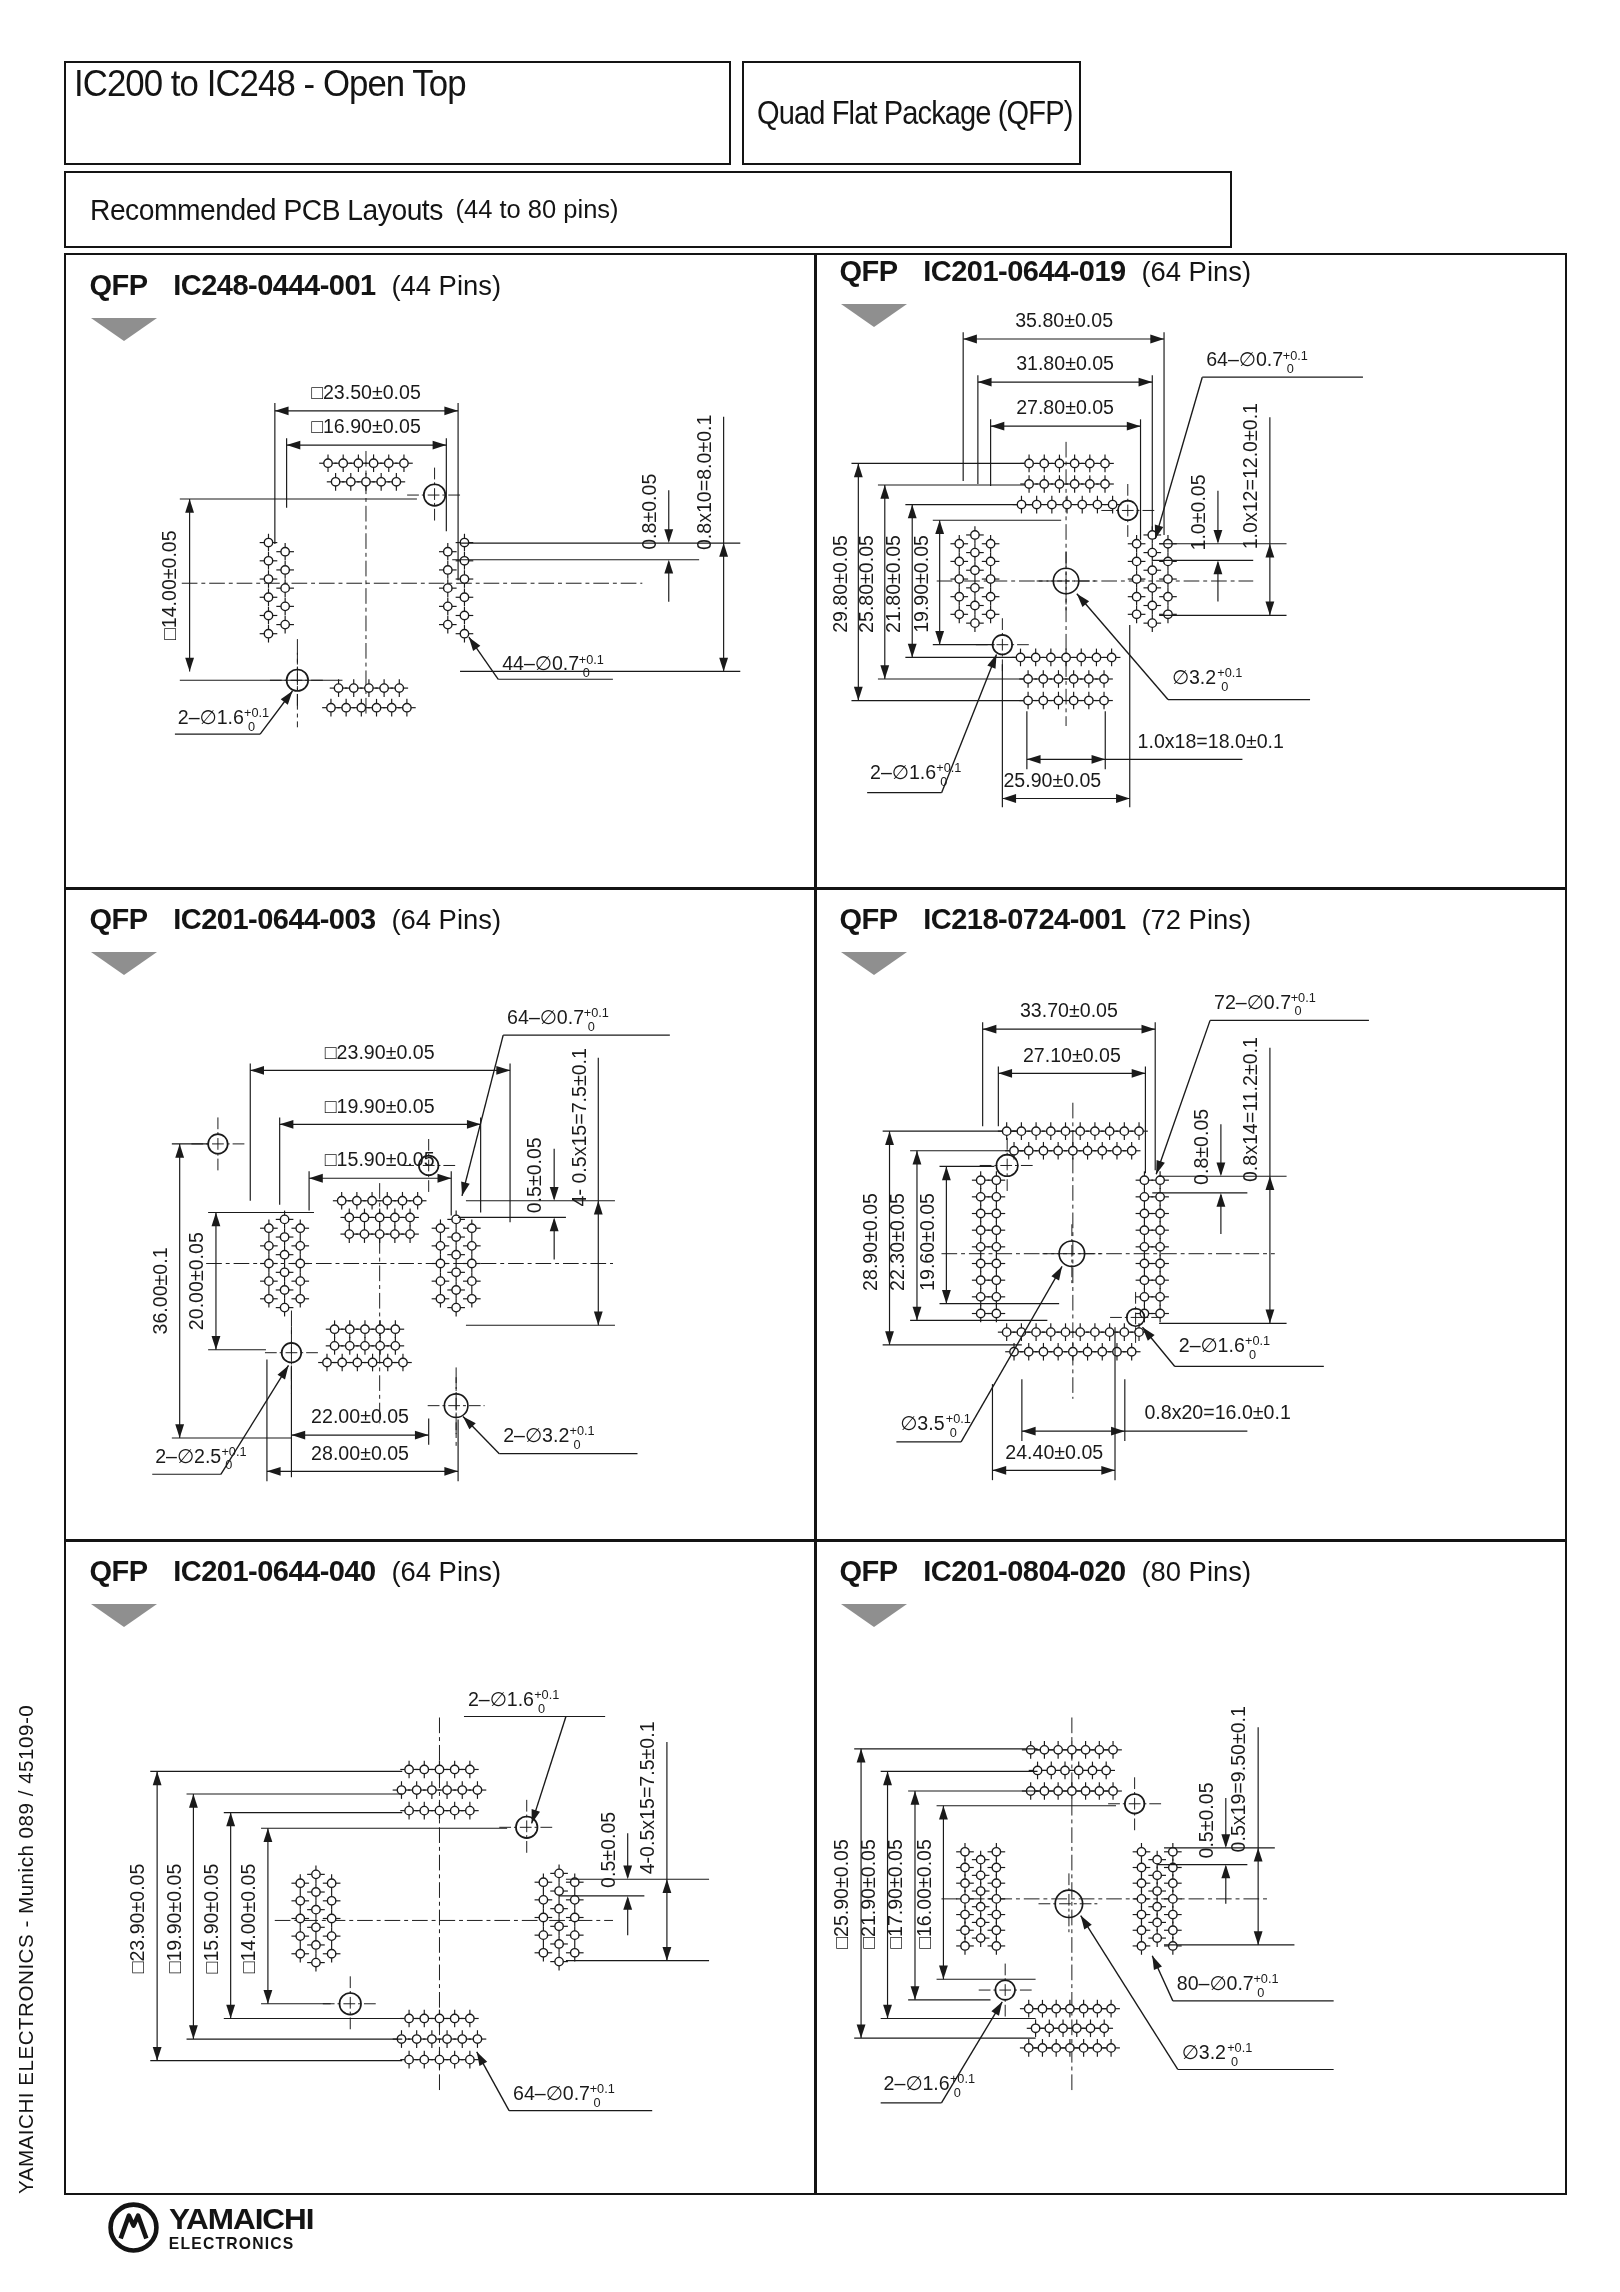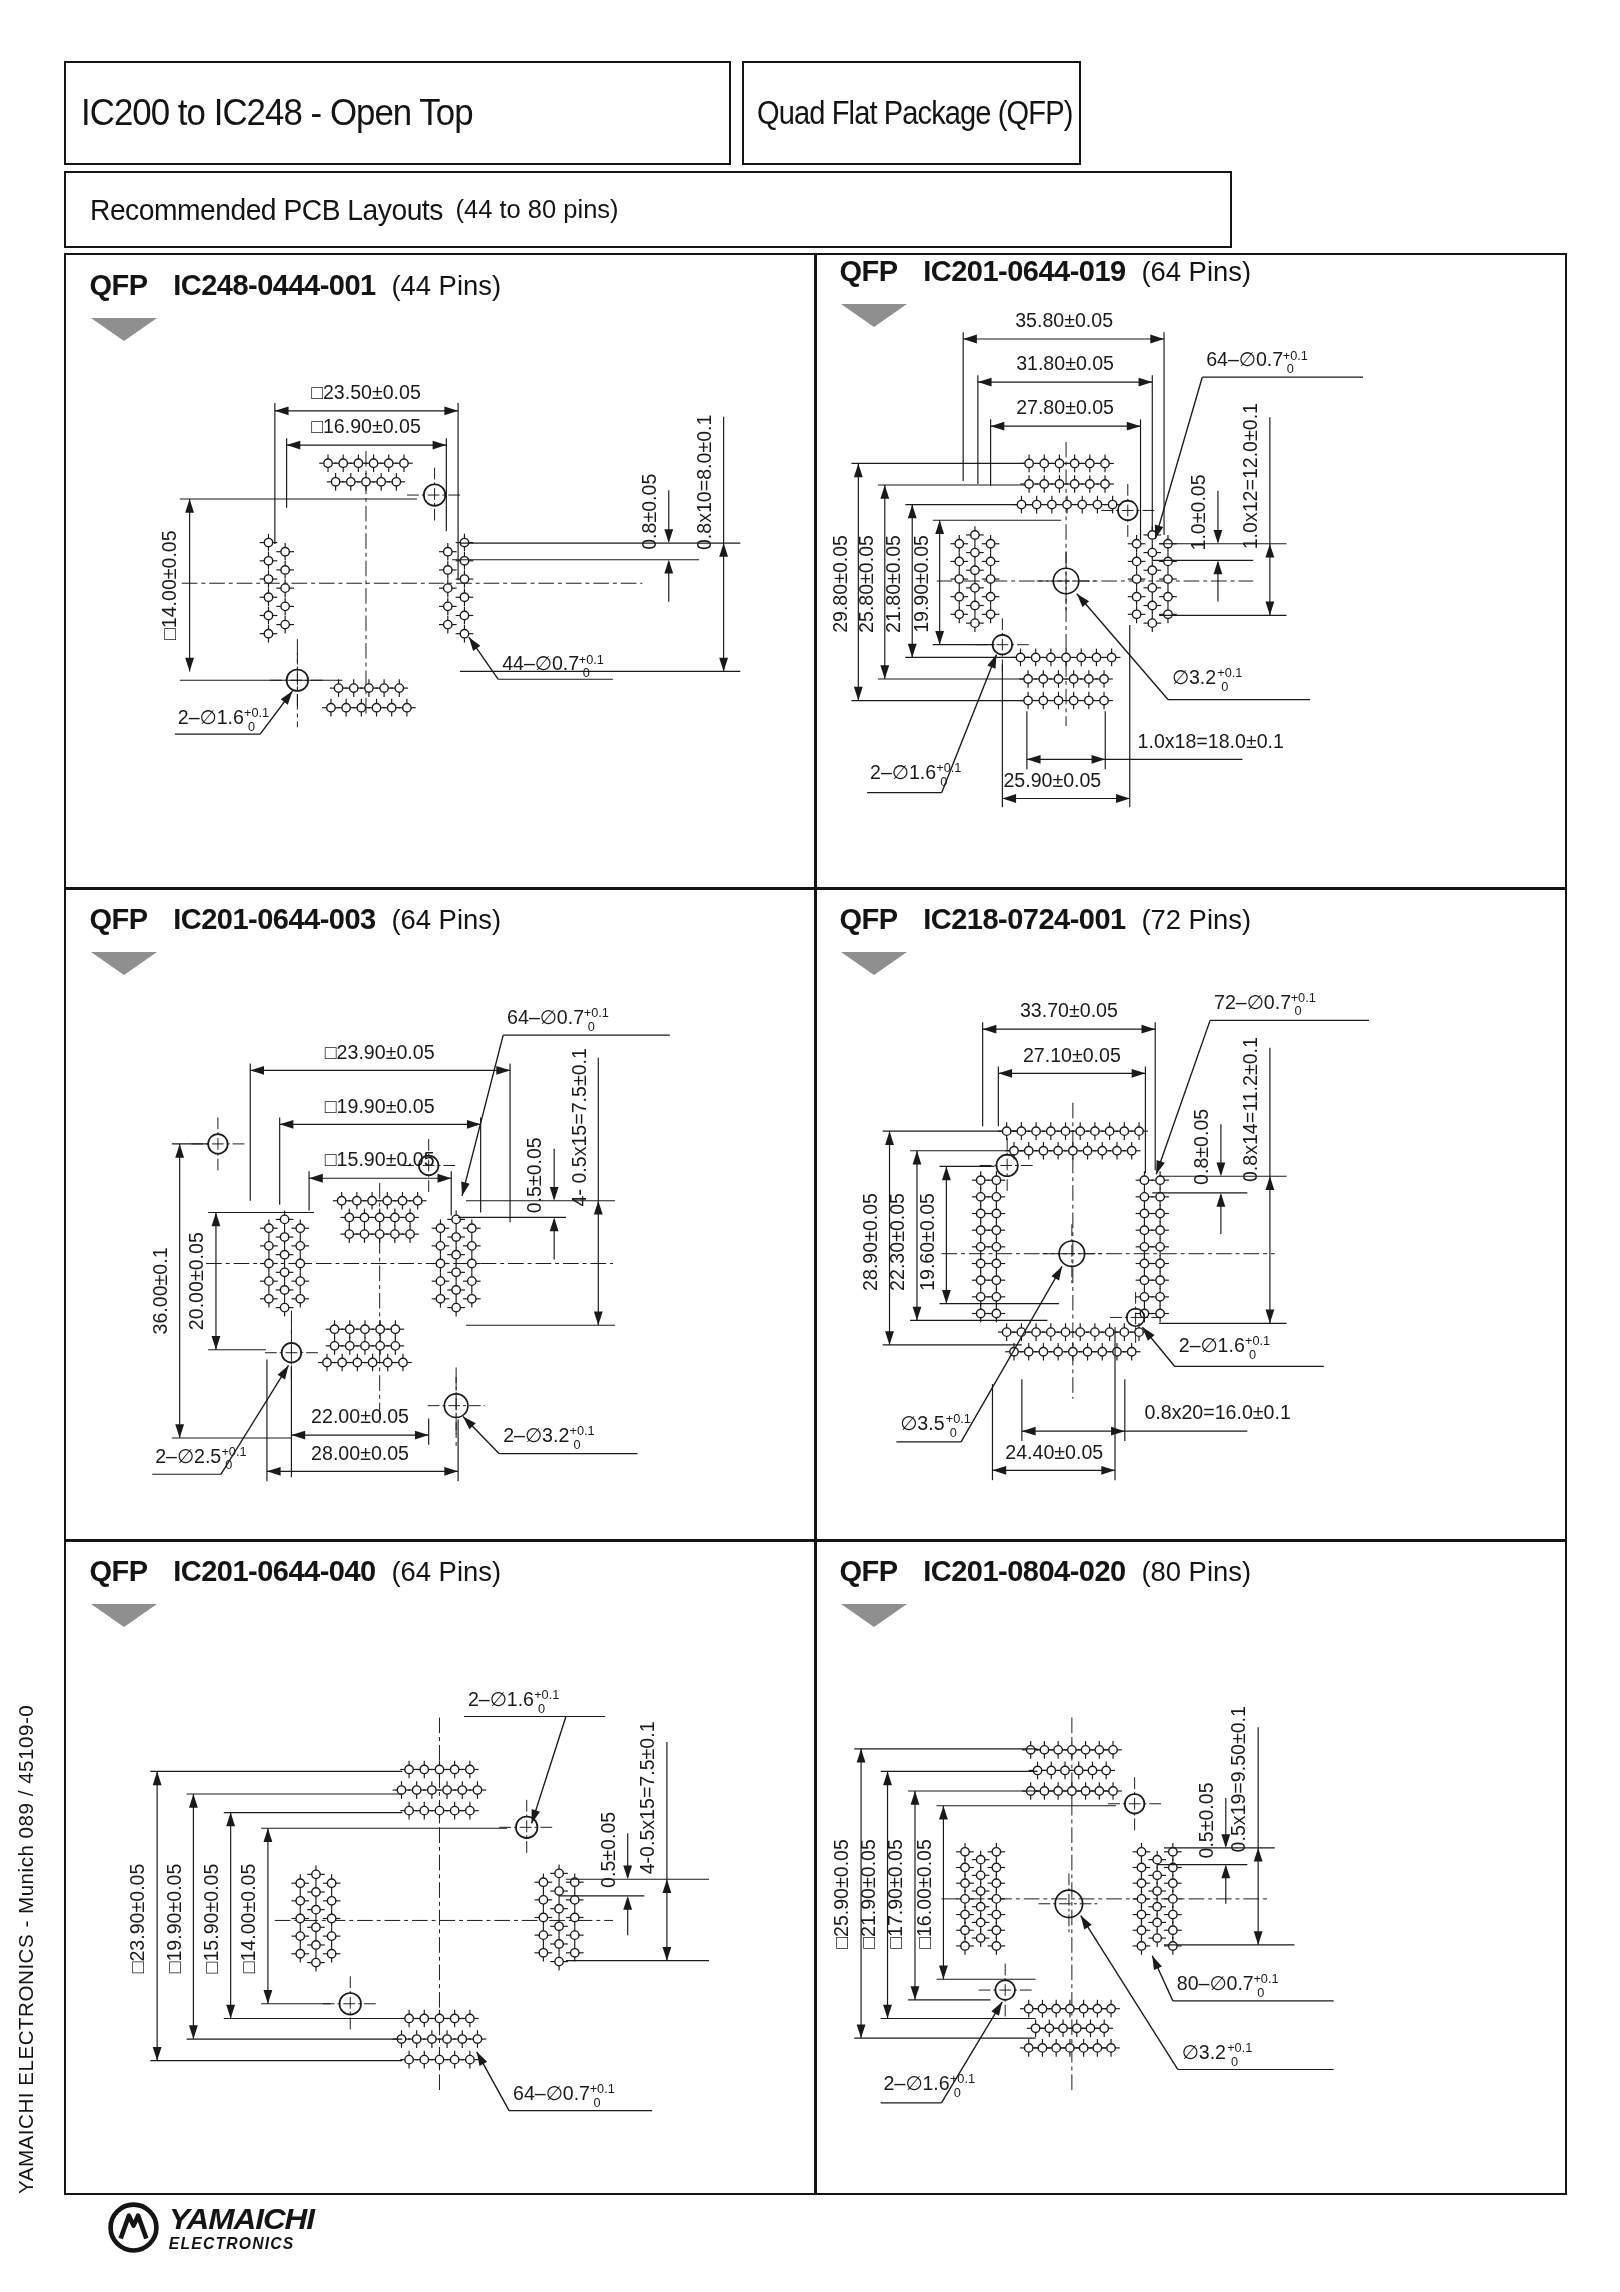--- a/index.html
+++ b/index.html
@@ -1,19 +1,19 @@
 <!DOCTYPE html>
 <html><head>
 <meta charset="utf-8">
 <style>
   html,body{margin:0;padding:0;background:#e8e8e8;}
   .page{position:relative;width:1620px;height:2293px;background:#ffffff;
         font-family:"Liberation Sans","DejaVu Sans",sans-serif;color:#141414;overflow:hidden;}
   .box{position:absolute;border:2.9px solid #141414;box-sizing:border-box;background:#fff;}
-  .hdr1{left:64px;top:61px;width:667px;height:104px;display:flex;align-items:center;padding-left:15px;}
+  .hdr1{left:64px;top:61px;width:667px;height:104px;display:flex;align-items:flex-start;padding-left:8px;}
   .hdr1 span{font-size:37px;letter-spacing:-1px;transform:scaleX(.94);transform-origin:left center;white-space:nowrap;}
   .hdr2{left:742px;top:61px;width:339px;height:104px;display:flex;align-items:center;padding-left:13px;}
   .hdr2 span{font-size:33px;letter-spacing:-1px;transform:scaleX(.88);transform-origin:left center;white-space:nowrap;}
   .hdr3{left:64px;top:171px;width:1168px;height:77px;display:flex;align-items:center;padding-left:24px;}
   .hdr3 .t{font-size:30px;letter-spacing:-0.5px;transform:scaleX(.94);transform-origin:left center;white-space:nowrap;}
   .hdr3 .n{font-size:25.5px;margin-left:-9.8px;white-space:nowrap;}
   .hdr4{left:1243px;top:175px;width:323px;height:67px;display:flex;align-items:center;justify-content:center;border-width:2.5px;}
   .hdr4 span{font-size:23.5px;transform:scaleX(.92);white-space:nowrap;}
   .board{position:absolute;left:64px;top:253px;width:1503px;height:1942px;border:2.9px solid #141414;box-sizing:border-box;background:#fff;}
   .vdiv{position:absolute;left:748px;top:0;width:2.5px;height:100%;background:#141414;}
@@ -22,21 +22,21 @@
   .panel{position:absolute;}
   .panel svg{position:absolute;left:0;top:0;}
   .p-head{position:absolute;left:25.5px;top:13.7px;white-space:nowrap;z-index:2;}
   .p-head .fam{font-size:29px;font-weight:700;letter-spacing:-0.5px;}
   .p-head .part{font-size:29px;font-weight:700;margin-left:25.5px;letter-spacing:-0.5px;}
   .p-head .pins{font-size:27.4px;font-weight:400;margin-left:15.7px;}
   .tri{position:absolute;left:27.4px;top:63px;width:0;height:0;z-index:2;
        border-left:33px solid transparent;border-right:33px solid transparent;border-top:23.5px solid #8f8f8f;}
   .sidebar{position:absolute;left:13.7px;top:2194px;width:696px;transform:rotate(-90deg);transform-origin:0 0;
            font-size:20.6px;white-space:nowrap;letter-spacing:0.5px;}
-  .footer{position:absolute;left:0;top:2196px;width:1320px;height:78px;font-style:italic;}
+  .footer{position:absolute;left:0;top:2196px;width:1320px;height:78px;}
   .logo{position:absolute;left:106px;top:3.9px;display:flex;align-items:center;}
   .logo .glyph{width:55px;height:55px;}
   .logo .words{margin-left:7.8px;line-height:1;}
   .logo .w1{font-size:30px;font-weight:700;letter-spacing:-1px;transform:scaleX(1.05);transform-origin:left;}
   .logo .w2{font-size:15.7px;font-weight:700;letter-spacing:1.2px;margin-top:2px;}
   .notice{position:absolute;right:54px;top:17.6px;font-size:16.7px;white-space:nowrap;}
   .notice .sep{margin:0 17.6px;}
 </style>
 </head>
 <body>

